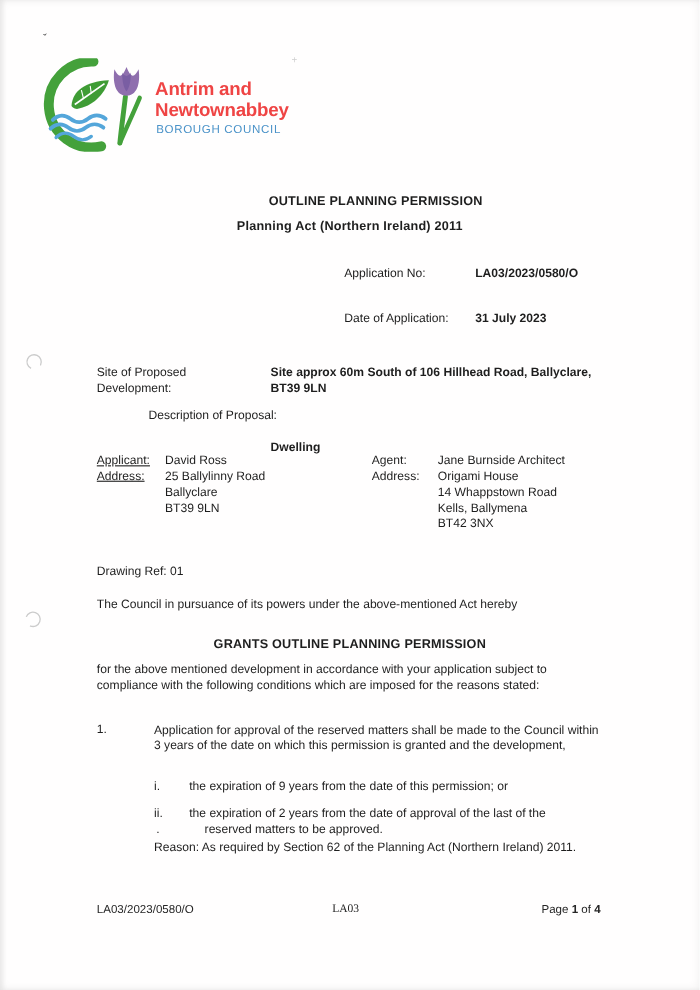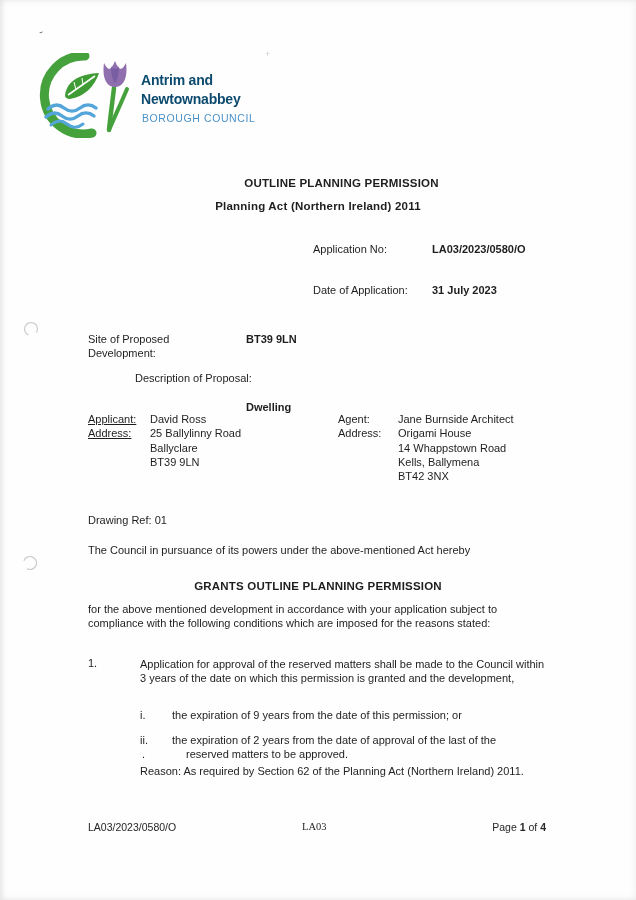--- a/index.html
+++ b/index.html
@@ -10,21 +10,21 @@
     box-shadow:inset 0 0 9px rgba(0,0,0,.07), inset 3px 0 4px rgba(0,0,0,.05);
   }
   .abs{position:absolute;}
   .b{font-weight:bold;}
   .center{left:0;right:0;text-align:center;}
   .nw{white-space:nowrap;}
   .lh14 div{line-height:14px;white-space:nowrap;}
   .lh143 div{line-height:14.3px;white-space:nowrap;}
   .lh135 div{line-height:13.5px;white-space:nowrap;}
   .title{font-weight:bold;font-size:11.5px;letter-spacing:.2px;}
-  .logo-name{font-weight:bold;font-size:14px;color:#0c4a6e;line-height:19px;letter-spacing:-.2px;}
+  .logo-name{font-weight:bold;font-size:17px;color:#ef4444;line-height:19px;letter-spacing:-.2px;}
   .logo-sub{font-size:10.5px;letter-spacing:.6px;color:#4a92c8;}
   .footer{font-size:10.5px;color:#262626;}
   .artifact{color:#3a3a3a;font-size:10px;transform:rotate(-10deg);}
   .artifact2{color:#cfcfcf;font-size:9px;}
 </style>
 </head>
 <body>
 
 <div class="page">
 
@@ -70,20 +70,21 @@
   <div class="abs nw" style="left:313px;top:243px;">Application No:</div>
   <div class="abs nw b" style="left:432px;top:243px;">LA03/2023/0580/O</div>
   <div class="abs nw" style="left:313px;top:284px;">Date of Application:</div>
   <div class="abs nw b" style="left:432px;top:284px;">31 July 2023</div>
 
   <div class="abs lh14" style="left:88px;top:332px;">
     <div>Site of Proposed</div>
     <div>Development:</div>
   </div>
   <div class="abs lh14 b" style="left:246px;top:332px;">
+    <div>Site approx 60m South of 106 Hillhead Road, Ballyclare,</div>
     <div>BT39 9LN</div>
   </div>
 
   <div class="abs nw" style="left:88px;top:372px;padding-left:47px;">Description of Proposal:</div>
   <div class="abs nw b" style="left:246px;top:372px;margin-top:29px;">Dwelling</div>
 
   <div class="abs lh143" style="left:88px;top:412px;text-decoration:underline;">
     <div>Applicant:</div>
     <div>Address:</div>
   </div>

